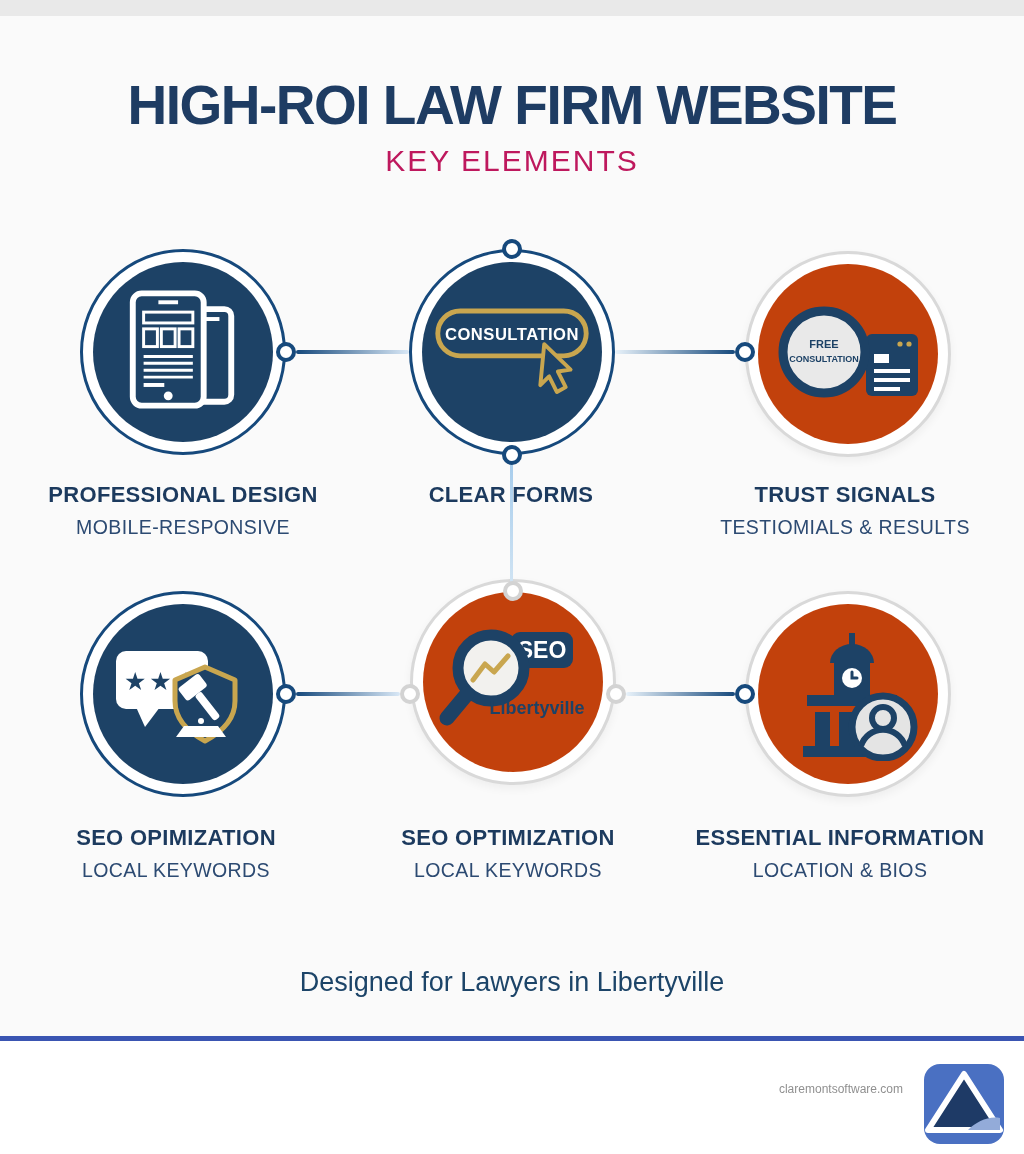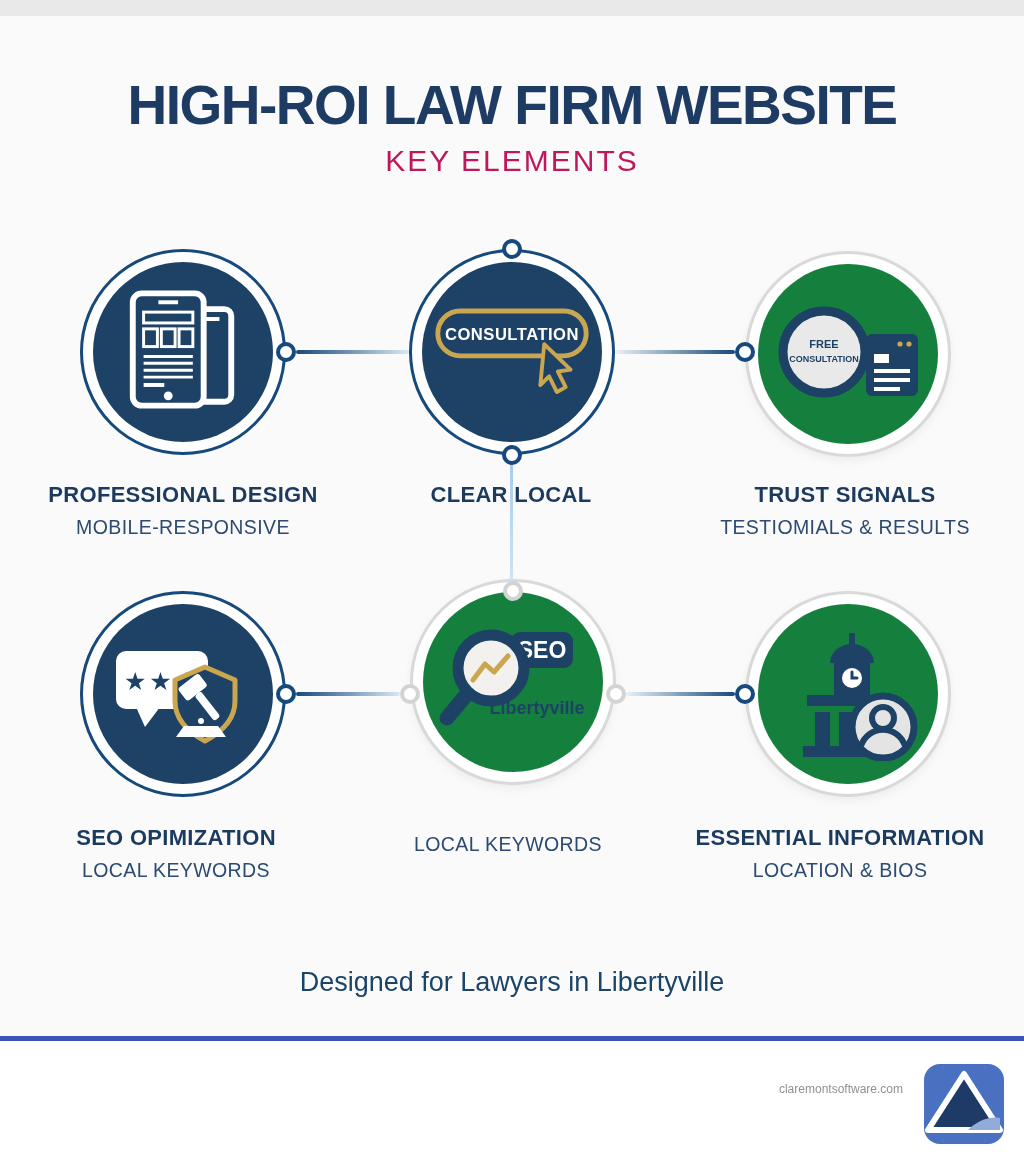--- a/index.html
+++ b/index.html
@@ -22,21 +22,21 @@
     position:absolute;width:206px;height:206px;border-radius:50%;
     background:#ffffff;box-sizing:border-box;
   }
   .ring.navy{border:3px solid #16497c;}
   .ring.gray{border:3px solid #d9d9d9;box-shadow:0 4px 10px rgba(0,0,0,.05);}
   .inner{
     position:absolute;inset:10px;border-radius:50%;
     display:flex;align-items:center;justify-content:center;
   }
   .inner.navy{background:#1d4266;}
-  .inner.gray{background:#15803d;}
+  .inner.gray{background:#c2410c;}
   
   .node{
     position:absolute;width:20px;height:20px;border-radius:50%;
     background:#ffffff;box-sizing:border-box;z-index:3;
   }
   .node.navy{border:4px solid #16497c;}
   .node.gray{border:4px solid #d3d3d3;}
   
   .hline{position:absolute;height:4px;border-radius:2px;z-index:1;}
   .fade-right{background:linear-gradient(to right,#16497c,#d9e8f6);}
@@ -179,32 +179,33 @@
       </svg>
     </div>
   </div>
   <div class="node navy" style="left:735px;top:668px;"></div>
 
   <div class="label" style="left:-17px;top:466px;">
     <div class="label-h">PROFESSIONAL DESIGN</div>
     <div class="label-s">MOBILE-RESPONSIVE</div>
   </div>
   <div class="label" style="left:311px;top:466px;">
-    <div class="label-h">CLEAR LOCAL</div>
+    <div class="label-h">CLEAR FORMS</div>
   </div>
   <div class="label" style="left:645px;top:466px;">
     <div class="label-h">TRUST SIGNALS</div>
     <div class="label-s">TESTIOMIALS &amp; RESULTS</div>
   </div>
 
   <div class="label" style="left:-24px;top:809px;">
     <div class="label-h">SEO OPIMIZATION</div>
     <div class="label-s">LOCAL KEYWORDS</div>
   </div>
   <div class="label" style="left:308px;top:809px;">
+    <div class="label-h">SEO OPTIMIZATION</div>
     <div class="label-s">LOCAL KEYWORDS</div>
   </div>
   <div class="label" style="left:640px;top:809px;">
     <div class="label-h">ESSENTIAL INFORMATION</div>
     <div class="label-s">LOCATION &amp; BIOS</div>
   </div>
 
   <div class="tagline">Designed for Lawyers in Libertyville</div>
 
   <div class="divider"></div>

